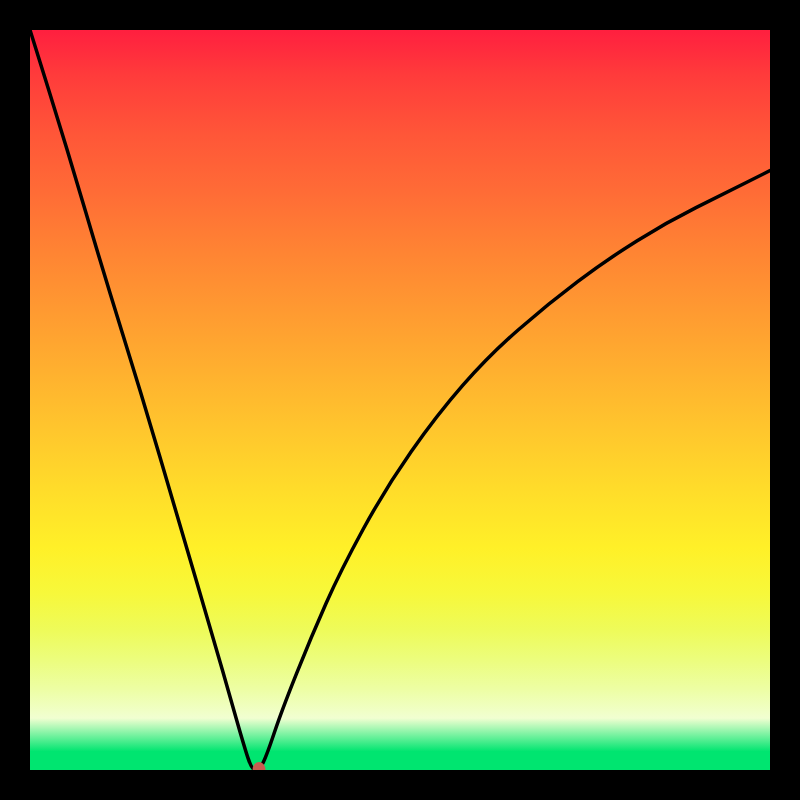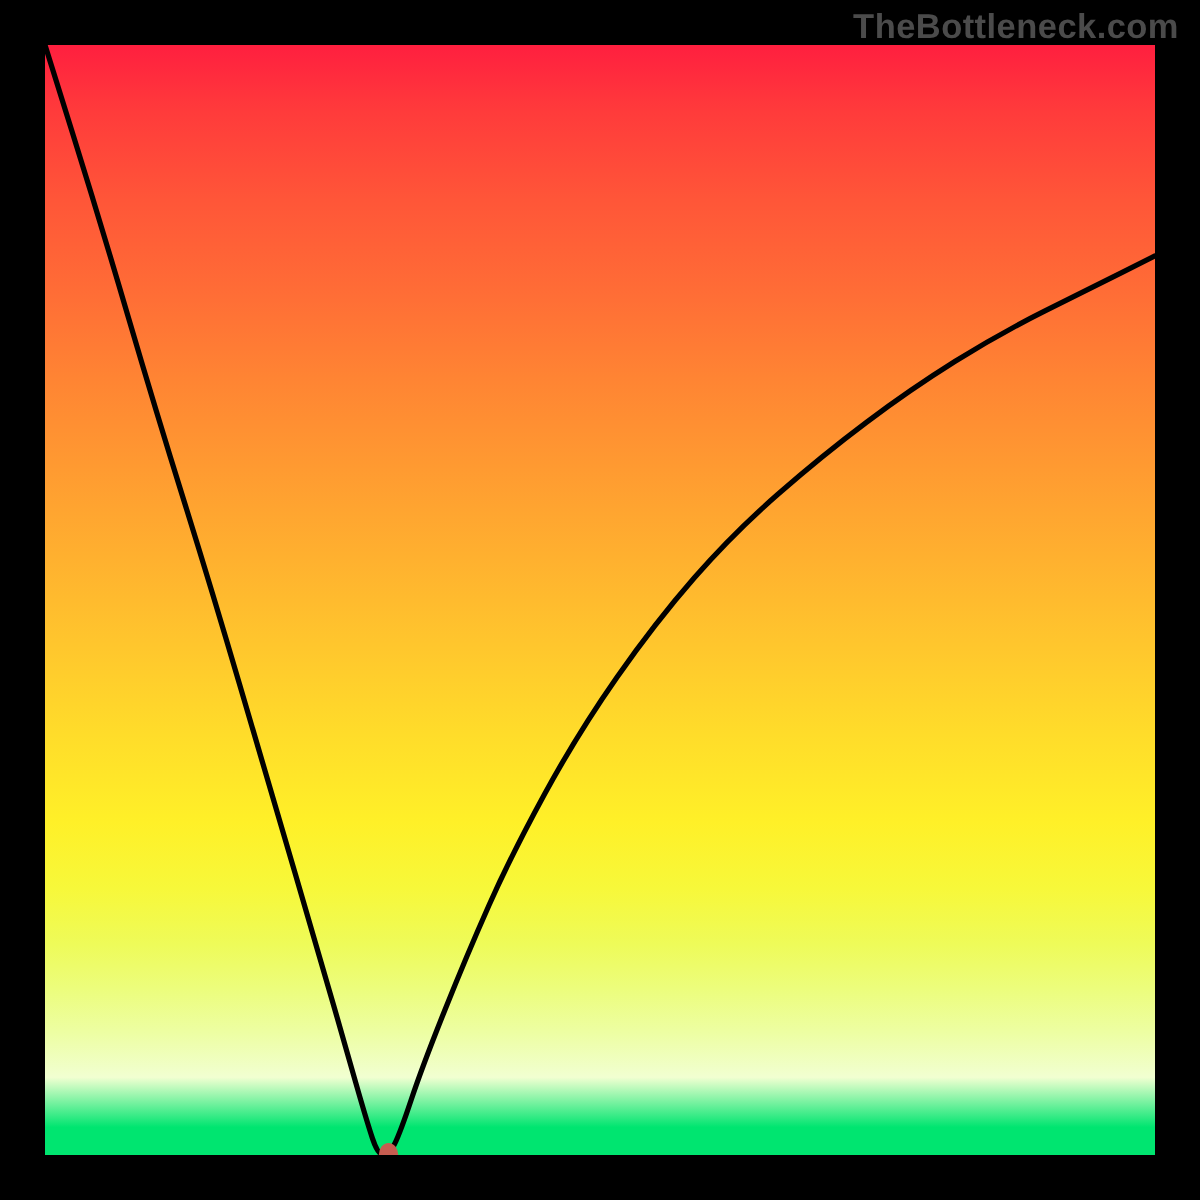--- a/index.html
+++ b/index.html
@@ -71,21 +71,20 @@
     height: 16px;
     border-radius: 50%;
     background: #c65d50;
     transform: translate(-50%, -50%);
   }
 </style>
 </head>
 <body>
 
 <div class="frame">
-  <div class="watermark">TheBottleneck.com</div>
 
   <div class="plot-area">
     <div class="gradient-bg"></div>
 
     <svg class="curve" viewBox="0 0 740 740" preserveAspectRatio="none">
       <path id="curve-path" fill="none" stroke="#000" stroke-width="3.5" stroke-linejoin="round" stroke-linecap="round" d="M 0.0 0.0 Q 0.0 0.0 18.5 59.2 Q 37.0 118.4 55.5 181.3 Q 74.0 244.2 92.5 303.4 Q 111.0 362.6 129.5 425.5 Q 148.0 488.4 166.5 551.3 Q 185.0 614.2 192.4 640.1 Q 199.8 666.0 207.2 691.9 Q 214.6 717.8 218.3 728.9 Q 222.0 740.0 225.7 740.0 Q 229.4 740.0 233.1 732.6 Q 236.8 725.2 244.2 703.0 Q 251.6 680.8 266.4 643.8 Q 281.2 606.8 296.0 573.5 Q 310.8 540.2 333.0 499.5 Q 355.2 458.8 381.1 421.8 Q 407.0 384.8 432.9 355.2 Q 458.8 325.6 488.4 299.7 Q 518.0 273.8 547.6 251.6 Q 577.2 229.4 606.8 210.9 Q 636.4 192.4 666.0 177.6 Q 695.6 162.8 717.8 151.7 T 740.0 140.6"></path>
     </svg>
 
     <div class="marker" id="marker-dot" style="left: 229.4px; top: 740px; background: rgb(198, 93, 80);"></div>
   </div>

